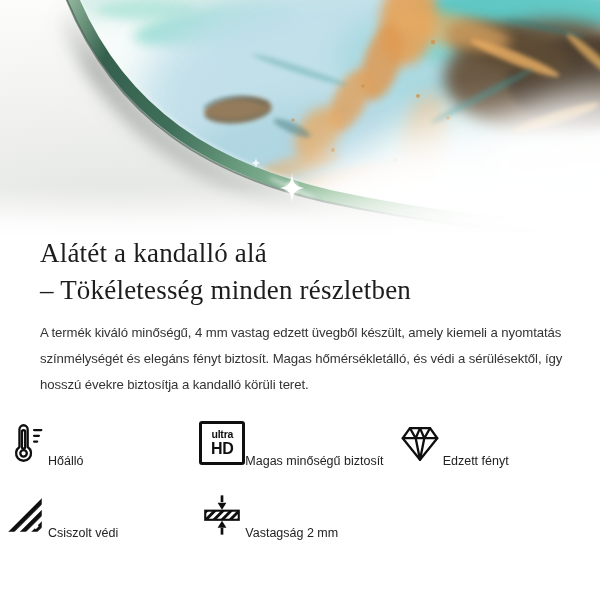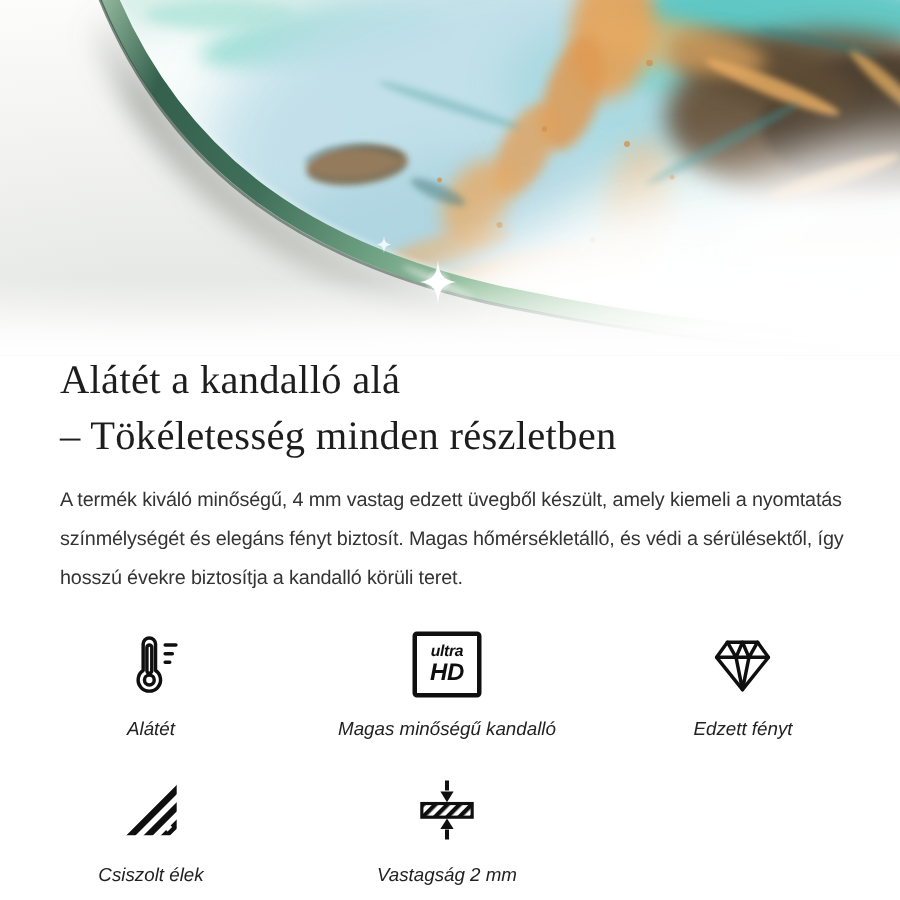--- a/index.html
+++ b/index.html
@@ -24,21 +24,21 @@
   .desc{
     margin:0;padding:0 34px 0 40px;
     font-size:13.2px;line-height:26px;color:#333333;letter-spacing:-.1px;
   }
 
   
   .features{
     margin:20px 6px 0 2px;
     display:grid;grid-template-columns:1fr 1fr 1fr;row-gap:22px;
   }
-  .feature{display:flex;flex-direction:column;align-items:center;font-style:italic;}
+  .feature{display:flex;flex-direction:row;align-items:flex-end;}
   .icon-box{height:50px;display:flex;align-items:center;justify-content:center;}
   .feature-label{margin-top:11px;font-size:12.5px;color:#222222;text-align:center;}
 
   .uhd-badge{
     width:40px;height:38px;border:3px solid #0f0f0f;border-radius:3px;
     display:flex;flex-direction:column;align-items:center;justify-content:center;
     color:#0f0f0f;line-height:1;
   }
   .uhd-top{font-size:10.5px;font-weight:700;letter-spacing:-.2px;}
   .uhd-bottom{font-size:16px;font-weight:800;margin-top:1px;letter-spacing:-.3px;}
@@ -203,31 +203,31 @@
 
     <div class="feature">
       <div class="icon-box">
         <svg width="46" height="46" viewBox="0 0 48 48">
           <path class="ic" d="M22.5 5.5 a4.3 4.3 0 0 1 4.3 4.3 V28.2 a7.8 7.8 0 1 1 -8.6 0 V9.8 A4.3 4.3 0 0 1 22.5 5.5 Z"></path>
           <rect class="ic" x="20.8" y="10.5" width="3.4" height="19.5" rx="1.7" stroke-width="1.5"></rect>
           <circle class="ic" cx="22.5" cy="34.8" r="3.4" stroke-width="1.8"></circle>
           <path class="ic" d="M33.5 10.5 h7.5 M33.5 16.5 h5 M33.5 22.5 h3.2" stroke-width="2.2"></path>
         </svg>
       </div>
-      <div class="feature-label">Alátét</div>
+      <div class="feature-label">Hőálló</div>
     </div>
 
     <div class="feature">
       <div class="icon-box">
         <div class="uhd-badge">
           <span class="uhd-top">ultra</span>
           <span class="uhd-bottom">HD</span>
         </div>
       </div>
-      <div class="feature-label">Magas minőségű kandalló</div>
+      <div class="feature-label">Magas minőségű biztosít</div>
     </div>
 
 
     <div class="feature">
       <div class="icon-box">
         <svg width="46" height="46" viewBox="0 0 48 48">
           <path class="ic" stroke-width="2.2" d="M13.5 8.5 H34.5 L42 19 L24 41.5 L6 19 Z"></path>
           <path class="ic" stroke-width="1.8" d="M6 19 H42 M13.5 8.5 L19.5 19 L24 8.5 L28.5 19 L34.5 8.5 M19.5 19 L24 41.5 M28.5 19 L24 41.5"></path>
         </svg>
       </div>
@@ -240,21 +240,21 @@
           <defs>
             <pattern id="st1" width="8.5" height="8.5" patternUnits="userSpaceOnUse" patternTransform="rotate(45)">
               <rect width="4.6" height="8.5" fill="#0f0f0f"></rect>
             </pattern>
           </defs>
           <path d="M5 41.5 L41.5 5 V41.5 Z" fill="url(#st1)"></path>
           <rect x="33" y="33.5" width="4.5" height="4.5" fill="#ffffff" transform="rotate(45 35.2 35.7)"></rect>
           <rect x="38.5" y="39.5" width="3.5" height="3.5" fill="#ffffff" transform="rotate(45 40.2 41.2)"></rect>
         </svg>
       </div>
-      <div class="feature-label">Csiszolt élek</div>
+      <div class="feature-label">Csiszolt védi</div>
     </div>
 
     <div class="feature">
       <div class="icon-box">
         <svg width="46" height="46" viewBox="0 0 48 48">
           <defs>
             <pattern id="st2" width="6" height="6" patternUnits="userSpaceOnUse" patternTransform="rotate(45)">
               <rect width="3" height="6" fill="#0f0f0f"></rect>
             </pattern>
           </defs>

